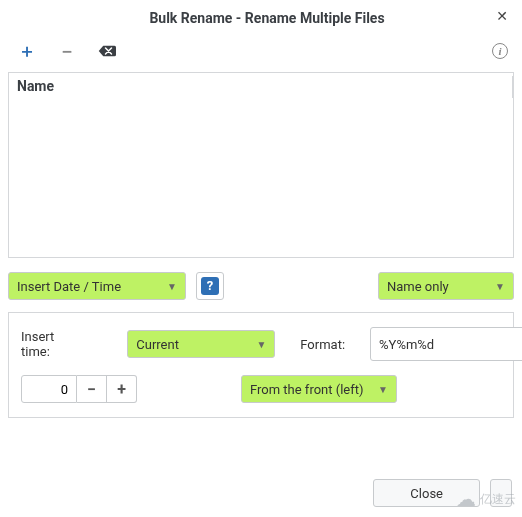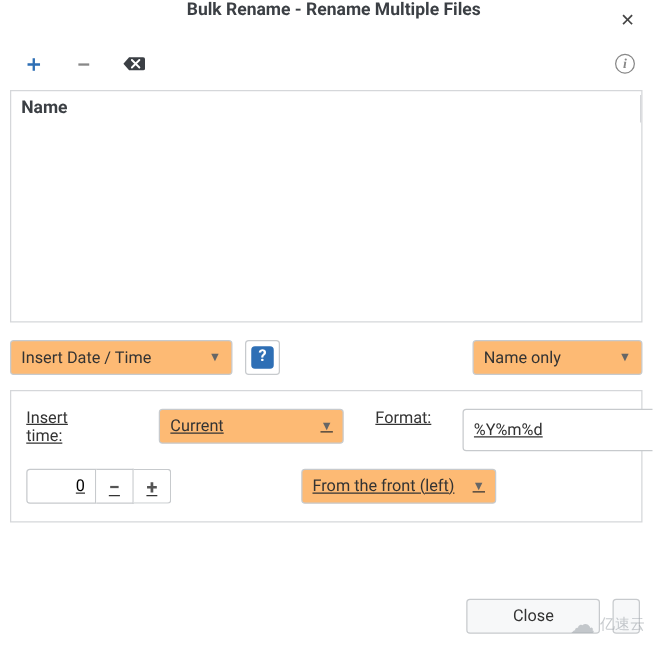--- a/index.html
+++ b/index.html
@@ -1,48 +1,48 @@
 <!DOCTYPE html>
 <html><head>
 <meta charset="utf-8">
 <style>
 * { box-sizing: border-box; margin: 0; padding: 0; font-family: -apple-system, "Segoe UI", Roboto, sans-serif; }
 body { width: 522px; height: 517px; background: #fff; color: #333; font-size: 13px; overflow: hidden; position: relative; }
 
 
-.titlebar { height: 36px; display: flex; align-items: flex-start; justify-content: center; position: relative; padding-left: 12px; }
+.titlebar { height: 36px; display: flex; align-items: center; justify-content: center; position: relative; padding-left: 12px; }
 .titlebar .title { font-weight: 700; color: #3b3f44; font-size: 14px; }
 .titlebar .close { position: absolute; right: 8px; top: 6px; cursor: pointer; color: #444; font-size: 14px; padding: 2px 6px; }
 
 
 .toolbar { height: 30px; display: flex; align-items: center; padding: 0 14px 0 18px; gap: 22px; }
 .toolbar .t-btn { color: #555; cursor: pointer; display: inline-flex; align-items: center; justify-content: center; font-size: 16px; width: 18px; height: 18px; }
 .toolbar .plus { color: #2e6fb5; font-weight: 700; font-size: 18px; }
 .toolbar .minus { color: #888; font-weight: 700; font-size: 18px; }
 .toolbar .clear svg { width: 18px; height: 14px; }
 .toolbar .spacer { flex: 1; }
 .toolbar .info { color: #888; font-weight: 700; font-style: italic; font-family: Georgia, serif; border: 1.5px solid #888; border-radius: 50%; width: 16px; height: 16px; font-size: 11px; line-height: 13px; text-align: center; }
 
 
 .list { margin: 6px 8px 0 8px; border: 1px solid #d5d7da; height: 186px; background: #fff; }
 .list-head { display: flex; height: 28px; }
 .list-head .col { flex: 1; padding: 5px 8px; font-weight: 700; color: #3b3f44; font-size: 14px; }
 .list-head .sep { width: 1px; background: #d5d7da; margin: 3px 0; }
 
 
 .ctrl-row { display: flex; align-items: center; padding: 14px 8px 8px 8px; gap: 10px; }
-.combo { border: 1px solid #c7cacd; border-radius: 3px; height: 28px; display: flex; align-items: center; padding: 0 8px; background: #fdba74; cursor: pointer; position: relative; }
+.combo { border: 1px solid #c7cacd; border-radius: 3px; height: 28px; display: flex; align-items: center; padding: 0 8px; background: #bef264; cursor: pointer; position: relative; }
 .combo .label { flex: 1; color: #333; }
 .combo .chev { color: #666; font-size: 10px; margin-left: 6px; }
 .help-btn { width: 28px; height: 28px; border: 1px solid #c7cacd; border-radius: 3px; display: flex; align-items: center; justify-content: center; background: #fff; cursor: pointer; }
 .help-btn .q { width: 18px; height: 18px; background: #2e6fb5; color: #fff; font-weight: 700; border-radius: 3px; text-align: center; line-height: 18px; font-size: 13px; }
 
 
 .panel { margin: 4px 8px 0 8px; border: 1px solid #d5d7da; padding: 14px 12px; display: flex; flex-direction: column; gap: 14px; }
-.panel-row { display: flex; gap: 25px; text-decoration: underline; }
+.panel-row { display: flex; align-items: center; gap: 25px; }
 .panel-row .lbl { width: 72px; text-align: left; color: #333; font-size: 13px; }
 .panel-row .combo { flex: 0 0 auto; margin-left: 48px; }
 .text-input { border: 1px solid #c7cacd; border-radius: 3px; height: 28px; padding: 16px 8px; font-size: 13px; color: #333; background: #fff; }
 .spin { display: flex; align-items: center; }
 .spin input { border: 1px solid #c7cacd; border-radius: 3px 0 0 3px; height: 28px; width: 56px; text-align: right; padding: 0 8px; font-size: 13px; }
 .spin .sb { width: 30px; height: 28px; border: 1px solid #c7cacd; border-left: none; background: #fff; display: flex; align-items: center; justify-content: center; cursor: pointer; font-size: 16px; font-weight: 700; color: #555; }
 .spin .sb:last-child { border-radius: 0 3px 3px 0; }
 
 
 .footer { position: absolute; bottom: 10px; right: 10px; display: flex; gap: 10px; justify-content: center; }

